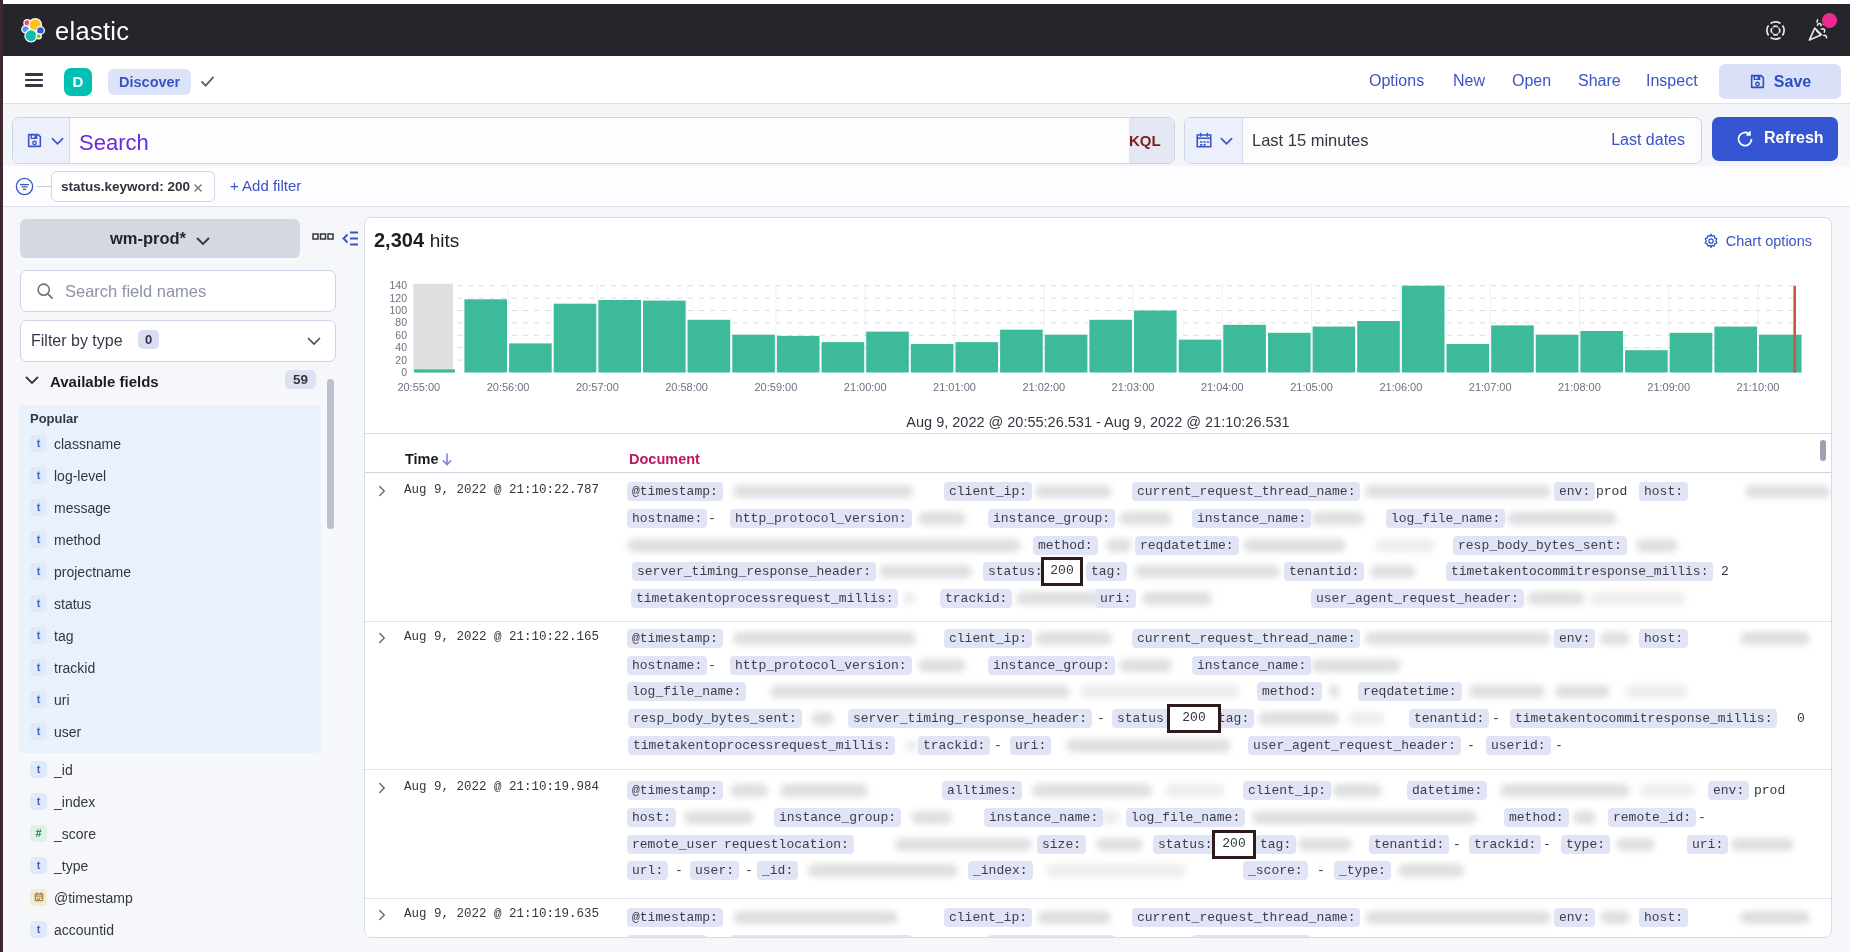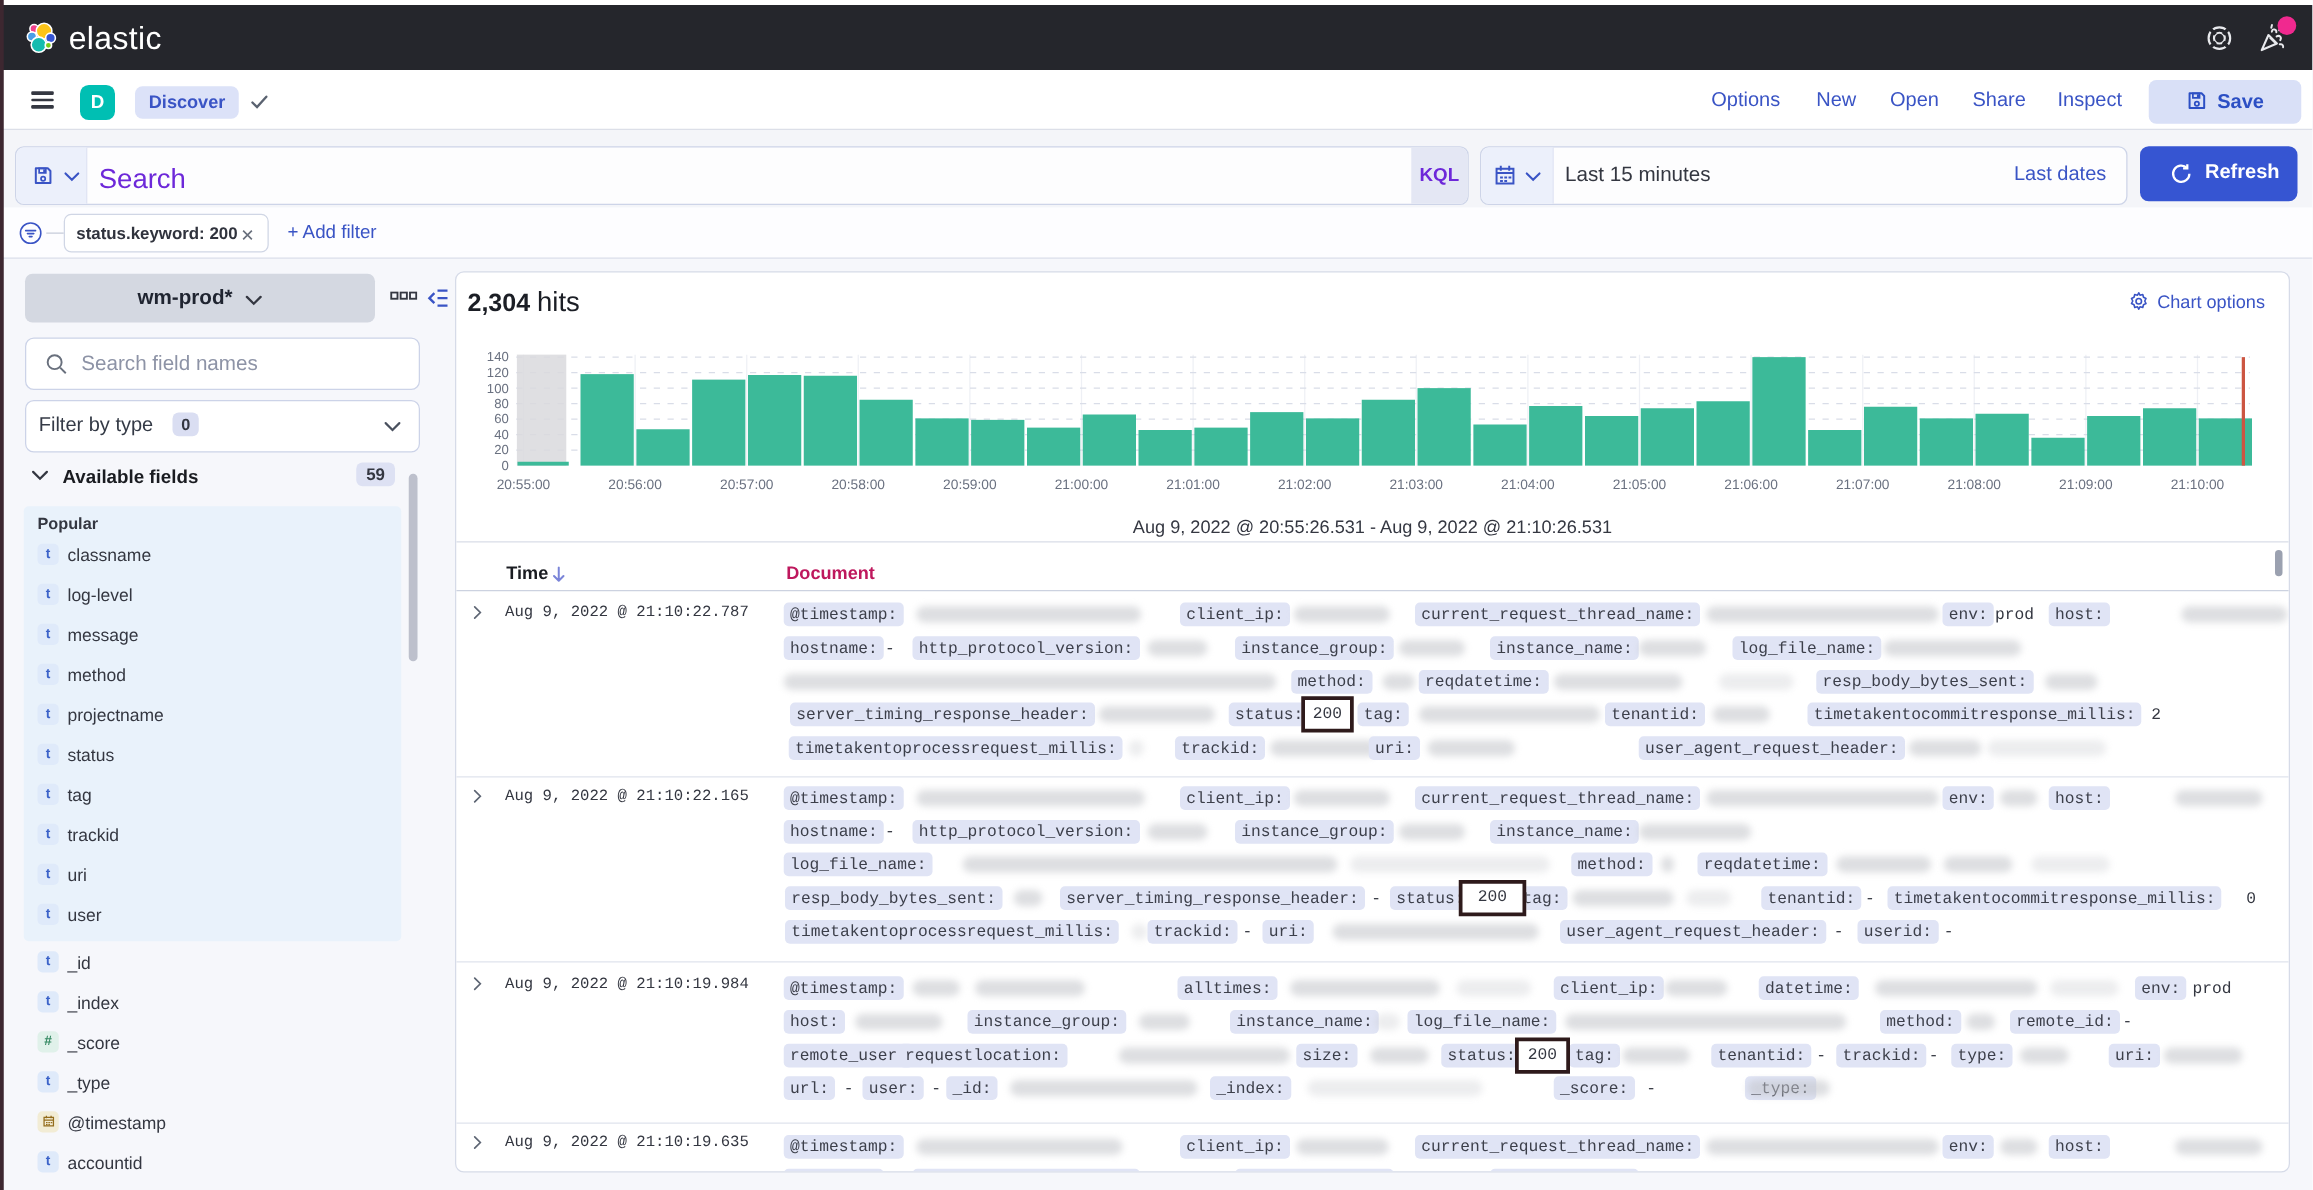--- a/index.html
+++ b/index.html
@@ -22,21 +22,21 @@
 #discpill{position:absolute;left:108px;top:69px;height:26px;padding:0 11px;border-radius:6px;background:#dce2f8;color:#3a54c5;font-size:14.5px;font-weight:600;line-height:26px}
 #pillchk{position:absolute;left:200px;top:75px}
 .tblink{position:absolute;top:72px;color:#3a54c5;font-size:16px;font-weight:500}
 #savebtn{position:absolute;left:1719px;top:64px;width:122px;height:35px;border-radius:6px;background:#d9e0f7;color:#2c4fc4;font-size:16px;font-weight:600;text-align:center;line-height:35px}
 
 #qrow{position:absolute;left:0;top:104px;width:1850px;height:62px;background:#f4f5f9}
 #frow{position:absolute;left:0;top:166px;width:1850px;height:41px;background:#fdfdff;border-bottom:1px solid #dadeea}
 #qbar{position:absolute;left:12px;top:117px;width:1163px;height:47px;background:#fdfdfe;border:1px solid #cdd4e8;border-radius:7px}
 #qsave{position:absolute;left:0;top:0;width:57px;height:45px;background:#ecf0fb;border-right:1px solid #d6dcef;border-radius:6px 0 0 6px}
 #qph{position:absolute;left:66px;top:12px;font-size:22px;color:#6d28d9}
-#kql{position:absolute;right:0;top:0;width:45px;height:45px;background:#e4e7f4;border-radius:0 6px 6px 0;color:#6d28d9;font-weight:bold;font-size:15px;text-align:center;line-height:45px}
+#kql{position:absolute;right:0;top:0;width:45px;height:45px;background:#e4e7f4;border-radius:0 6px 6px 0;color:#7f1d1d;font-weight:bold;font-size:15px;line-height:45px}
 #dbar{position:absolute;left:1184px;top:117px;width:518px;height:47px;background:#fdfdfe;border:1px solid #cdd4e8;border-radius:7px}
 #dcal{position:absolute;left:0;top:0;width:58px;height:45px;background:#ecf0fb;border-right:1px solid #d6dcef;border-radius:6px 0 0 6px}
 #dtext{position:absolute;left:67px;top:13px;font-size:16.5px;color:#343741}
 #showdates{position:absolute;right:16px;top:13px;font-size:16px;color:#3a54c5;font-weight:500}
 #refresh{position:absolute;left:1712px;top:117px;width:126px;height:44px;border-radius:7px;background:#3655d2;color:#fff;font-size:15.5px;font-weight:600}
 #refresh span{position:absolute;left:52px;top:12px;font-size:16px}
 
 #fpill{position:absolute;left:51px;top:171px;width:164px;height:31px;background:#fff;border:1px solid #d0d6e5;border-radius:6px;padding:0 0 0 9px;font-size:13.5px;font-weight:bold;color:#30333d;line-height:30px}
 #fpill .x{position:absolute;right:9px;top:9px}
 #addfilter{position:absolute;left:230px;top:177px;color:#3a54c5;font-size:15px;font-weight:500}
@@ -58,21 +58,21 @@
 .fit{background:#dfeafa;color:#3c63c9}
 .fin{background:#e0f1ea;color:#358963}
 .fid{background:#f2ecd5}
 .fid svg{margin-top:3px}
 .fn{position:absolute;left:24px;top:3px;font-size:14px;color:#343741}
 #sbscroll{position:absolute;left:327px;top:379px;width:7px;height:150px;background:#a9aebc;border-radius:4px;opacity:.75}
 
 #panel{position:absolute;left:364px;top:217px;width:1468px;height:721px;background:#fff;border:1px solid #d6dbe8;border-radius:7px;overflow:hidden}
 #hits{position:absolute;left:9px;top:11px;font-size:20px;color:#1b1e25}
 #hits b{font-weight:bold}
-#hits span{font-weight:normal;font-size:22px}
+#hits span{font-weight:normal;font-size:19px}
 #chartopt{position:absolute;right:19px;top:15px;color:#3a54c5;font-size:14.5px;font-weight:500}
 .chart{position:absolute;left:-365px;top:-217px}
 .axl{font-size:10.5px;fill:#6a7180;font-family:"Liberation Sans",sans-serif}
 .axl2{font-size:11px;fill:#6a7180;font-family:"Liberation Sans",sans-serif}
 #drange{position:absolute;left:0;width:1466px;top:196px;text-align:center;font-size:14.5px;color:#343741}
 #tdiv{position:absolute;left:0;top:215px;width:1466px;height:1px;background:#d9dde8}
 #thead .tl{position:absolute;left:40px;top:233px;font-weight:bold;font-size:14.5px;color:#1a1c21}
 #thead .dl2{position:absolute;left:264px;top:233px;font-weight:bold;font-size:14.5px;color:#be185d}
 
 #hdiv{position:absolute;left:0;top:254px;width:1466px;height:1px;background:#ccd2e0}
@@ -571,21 +571,21 @@
       <span class="fb" style="left:627px">url:</span>
       <span class="pv" style="left:675px">-</span>
       <span class="fb" style="left:690px">user:</span>
       <span class="pv" style="left:745px">-</span>
       <span class="fb" style="left:757px">_id:</span>
       <span class="bl" style="left:808px;width:150px"></span>
       <span class="fb" style="left:968px">_index:</span>
       <span class="bl l" style="left:1046px;width:140px"></span>
       <span class="fb" style="left:1243px">_score:</span>
       <span class="pv" style="left:1317px">-</span>
-      <span class="fb" style="left:1396px">_type:</span>
+      <span class="fb" style="left:1334px">_type:</span>
       <span class="bl" style="left:1398px;width:66px"></span>
     </div>
     <div class="rchev" style="top:907px"><svg width="12" height="12" viewBox="0 0 16 16">
         <path d="M5 2l6 6-6 6" fill="none" stroke="#5d6573" stroke-width="1.8" stroke-linecap="round"></path>
       </svg></div>
     <div class="rts" style="top:907px">Aug 9, 2022 @ 21:10:19.635</div>
     <div class="dl" style="top:908px">
       <span class="fb" style="left:627px">@timestamp:</span>
       <span class="bl" style="left:733px;width:165px"></span>
       <span class="fb" style="left:944px">client_ip:</span>

